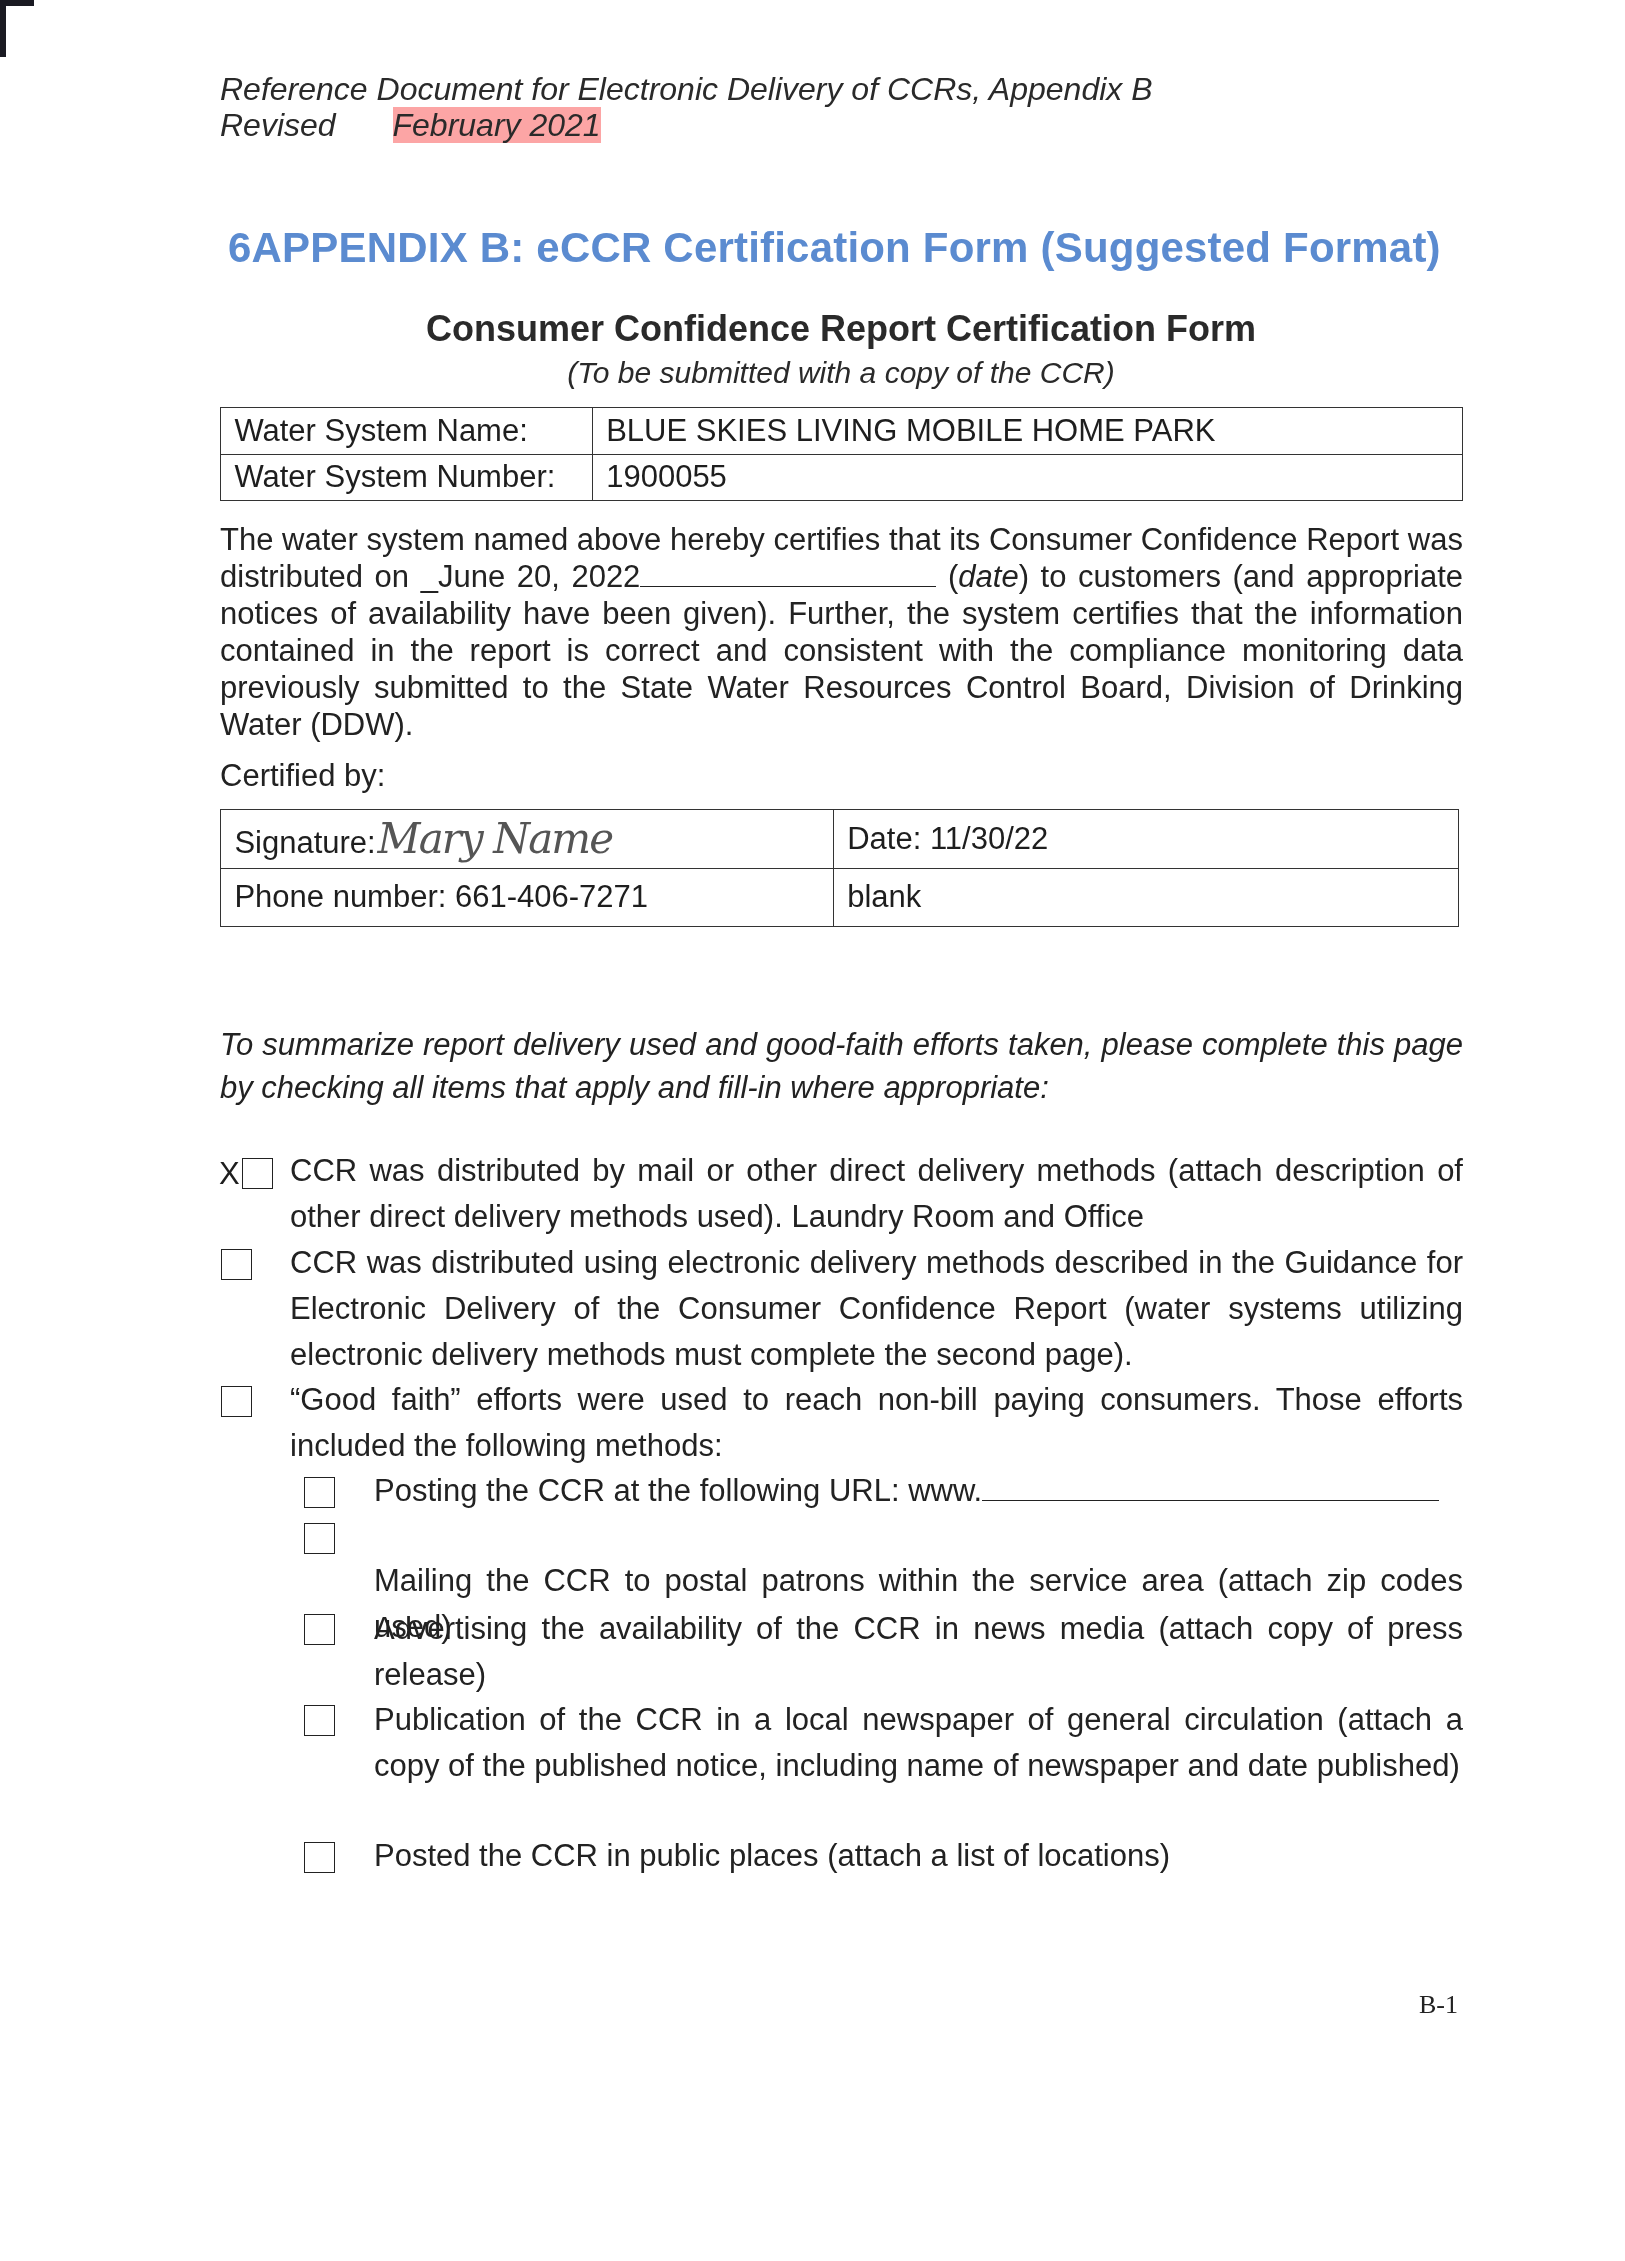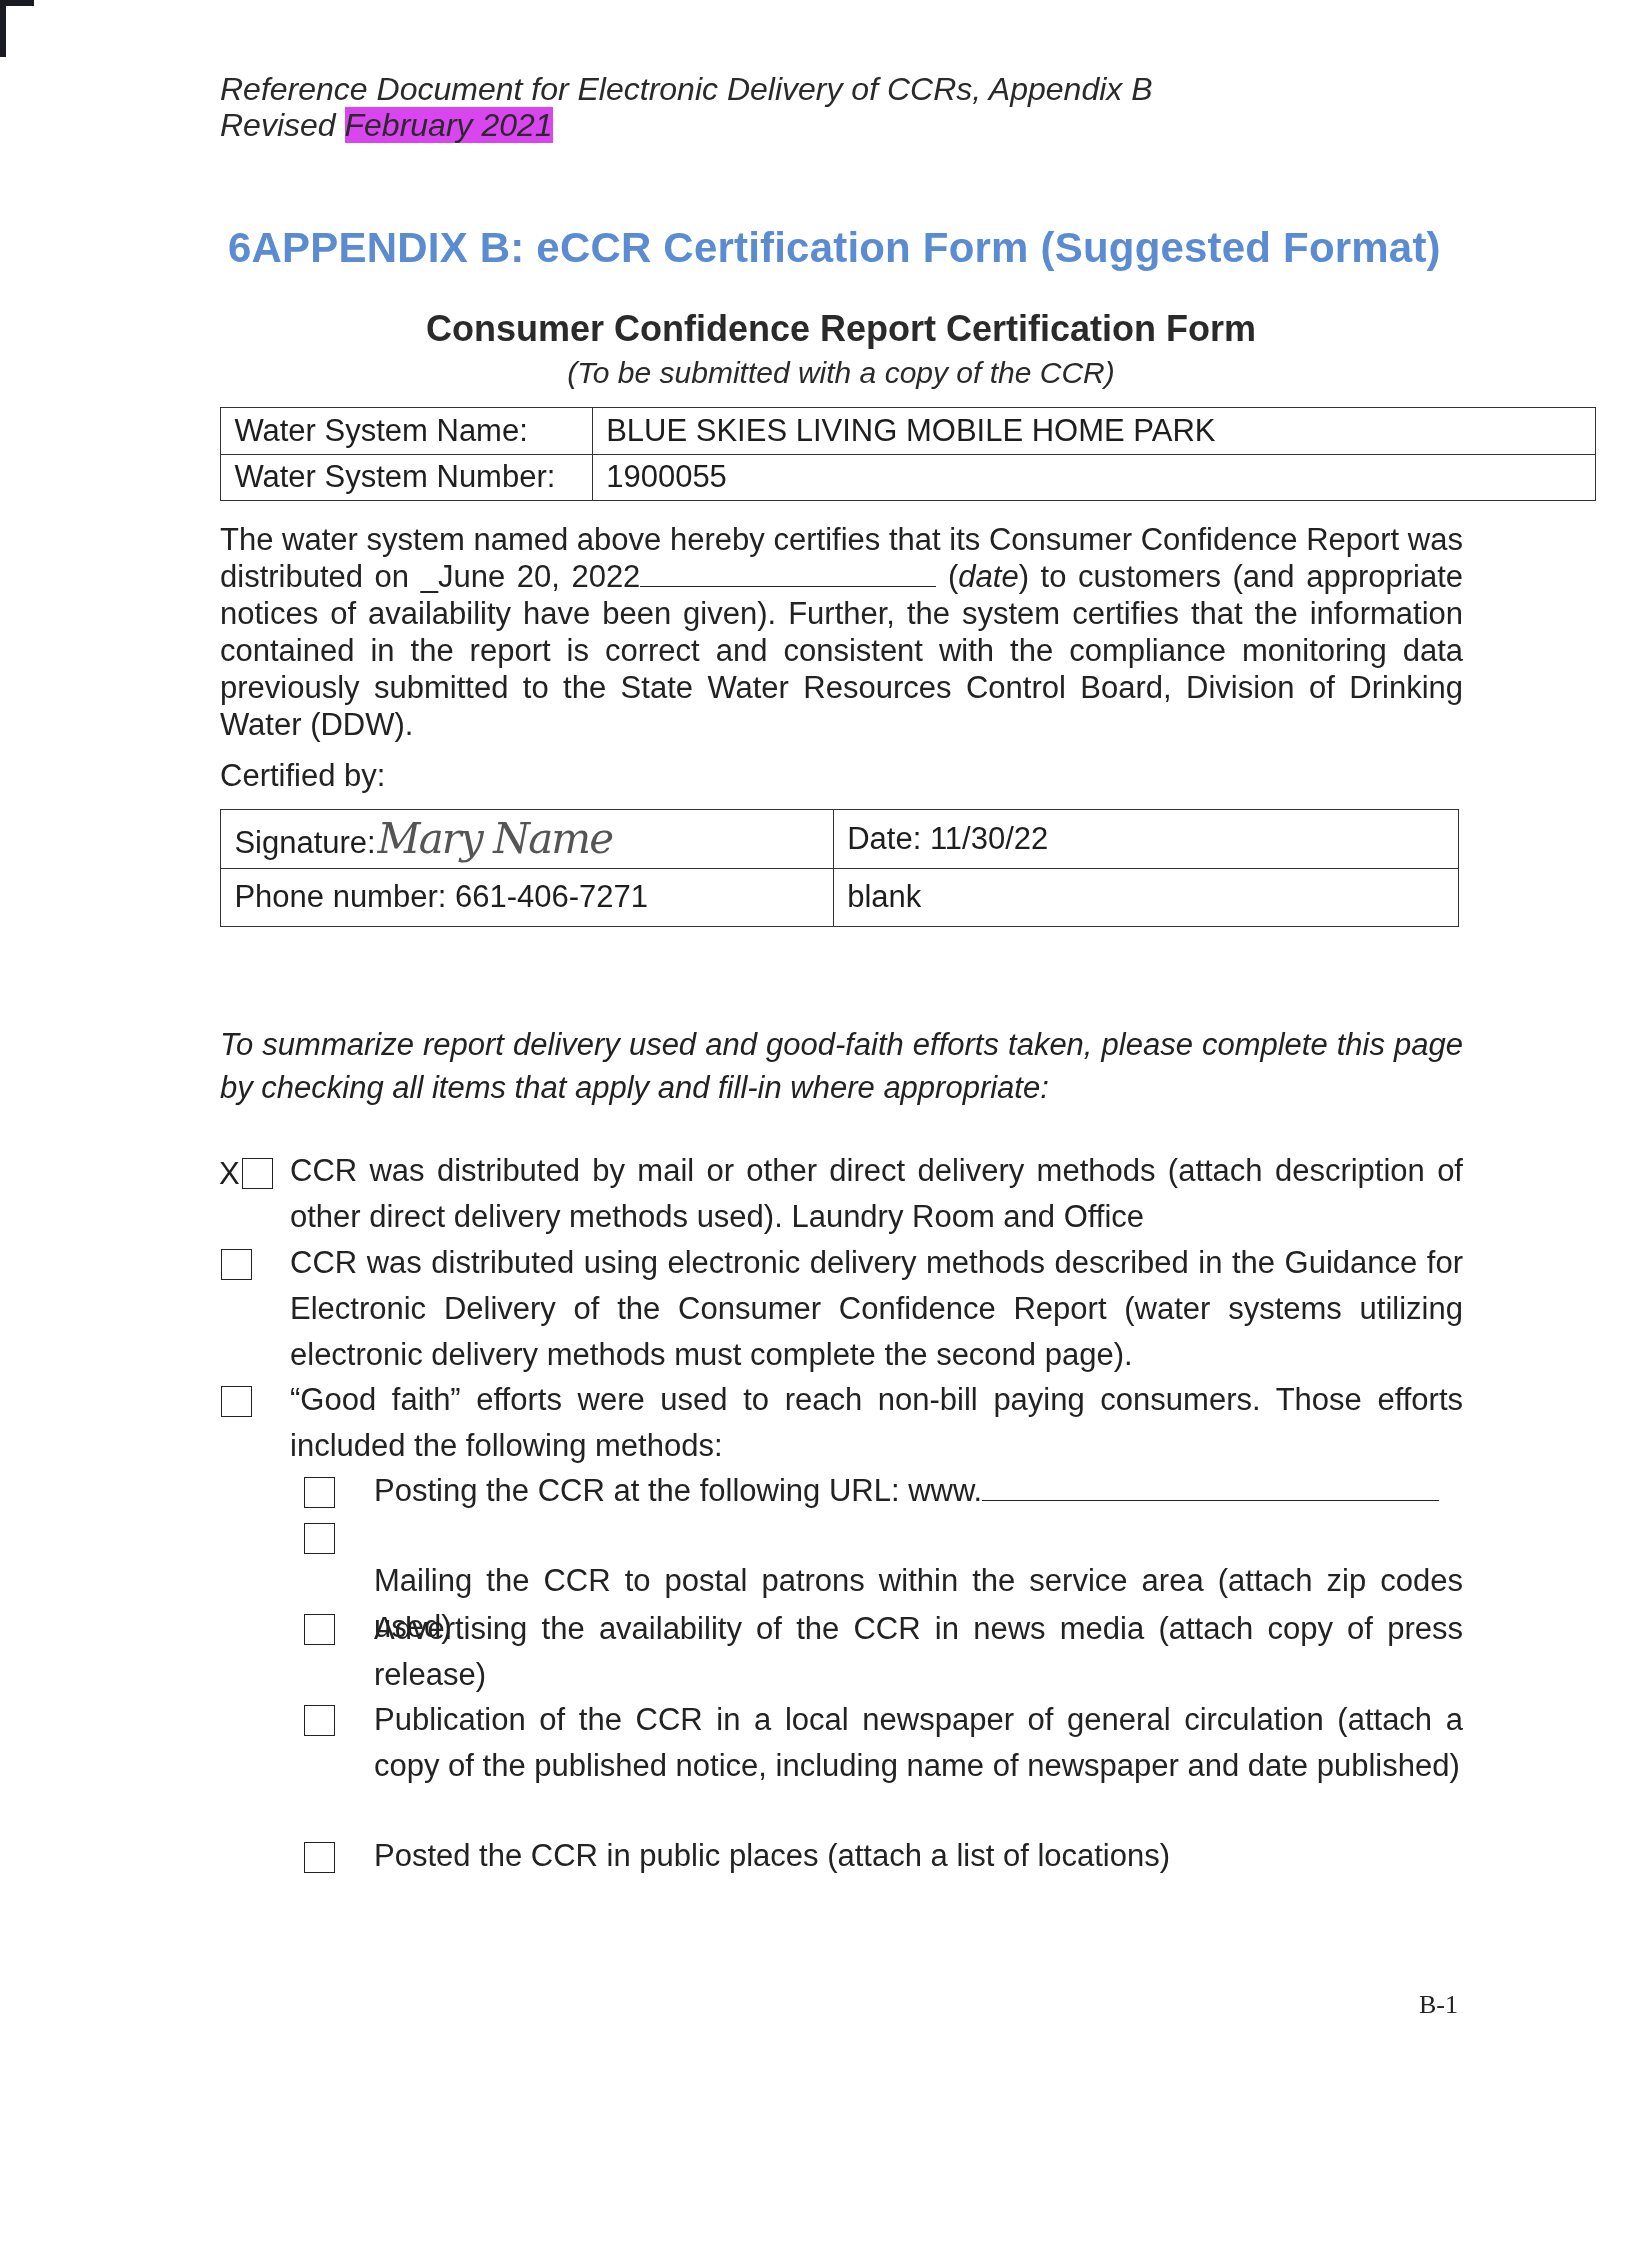--- a/index.html
+++ b/index.html
@@ -4,28 +4,28 @@
   <style>
     html, body { margin: 0; padding: 0; }
     body {
       width: 1625px; height: 2262px; background: #ffffff; position: relative;
       font-family: "Liberation Sans", sans-serif; color: #1e1e1e; overflow: hidden;
     }
     .scan-corner { position: absolute; left: 0; top: 0; width: 5.7px; height: 57px; background: #1a1a22; }
     .scan-corner-top { position: absolute; left: 0; top: 0; width: 34px; height: 5.7px; background: #1a1a22; }
 
     .ref-header { position: absolute; left: 220px; top: 71px; font-style: italic; font-size: 32px; line-height: 36px; color: #2a2a2a; }
-    .hl { background: #d946ef; }
+    .hl { background: #fca5a5; margin-left: 48px; }
 
     .appendix-title { position: absolute; left: 228px; top: 224px; width: 1243px; font-weight: bold; font-size: 42px; color: #5b8bd0; letter-spacing: 0.2px; }
 
     .form-title { position: absolute; left: 0; width: 1682px; top: 308px; text-align: center; font-weight: bold; font-size: 36px; color: #2a2a2a; }
     .form-subtitle { position: absolute; left: 0; width: 1682px; top: 356px; text-align: center; font-style: italic; font-size: 30px; color: #2a2a2a; }
 
-    table.sys { position: absolute; left: 220px; top: 407px; width: 1376px; border-collapse: collapse; font-size: 31px; border-radius: 30px; }
+    table.sys { position: absolute; left: 220px; top: 407px; width: 1243px; border-collapse: collapse; font-size: 31px; border-radius: 30px; }
     table.sys td { border: 1.9px solid #333; padding: 3.8px 13.4px; height: 38px; }
     table.sys td.lbl { width: 344px; }
 
     .cert-para { position: absolute; left: 220px; top: 521px; width: 1243px; font-size: 31px; line-height: 37px; text-align: justify; color: #222; }
     .blank-line { display: inline-block; border-bottom: 1.9px solid #222; height: 27px; vertical-align: baseline; }
 
     .certified-by { position: absolute; left: 220px; top: 758px; font-size: 31px; color: #222; }
 
     table.cert { position: absolute; left: 220px; top: 809px; width: 1239px; border-collapse: collapse; font-size: 31px; }
     table.cert td { border: 1.9px solid #333; padding: 3.8px 13.4px; height: 50px; }

